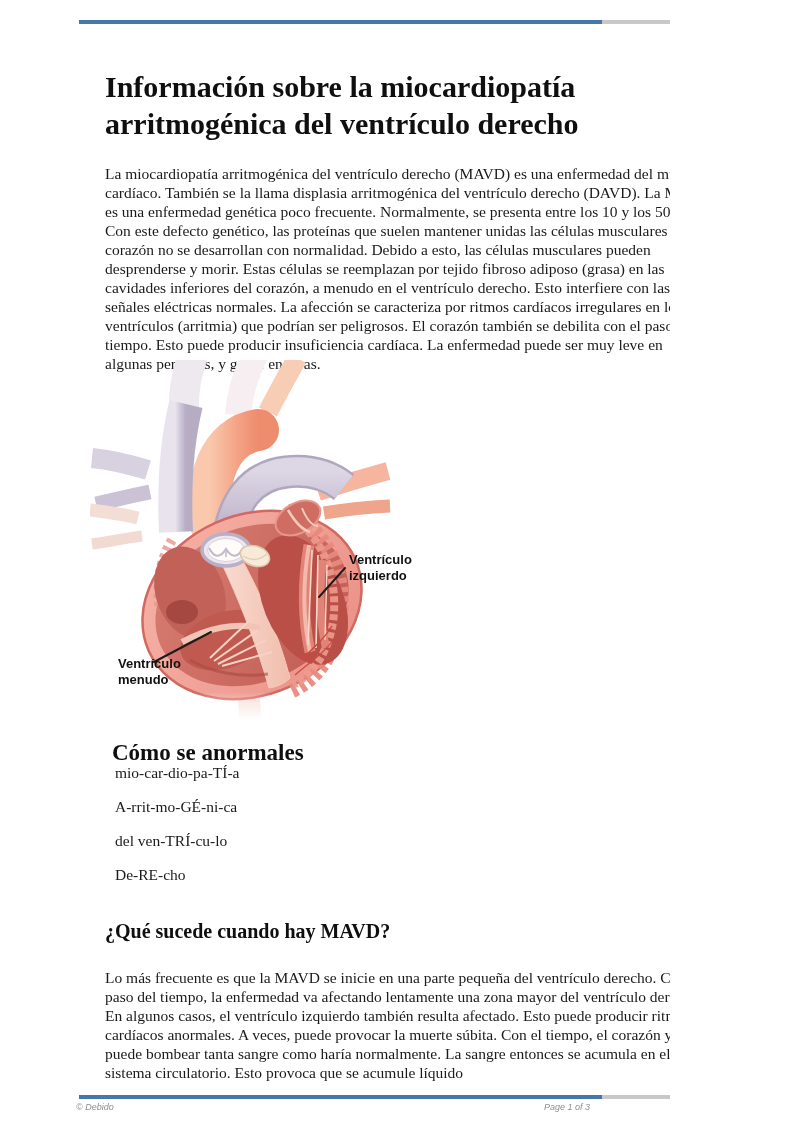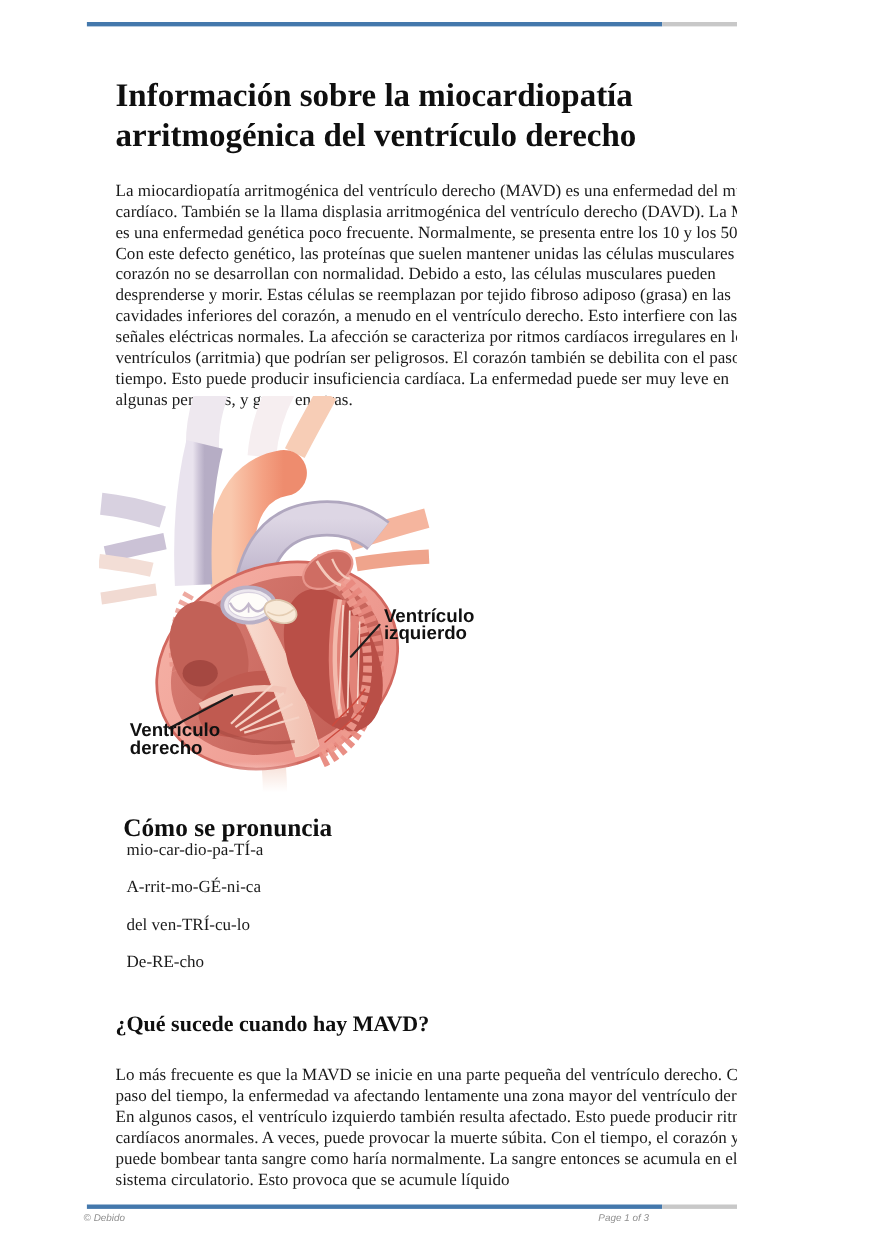--- a/index.html
+++ b/index.html
@@ -27,21 +27,21 @@
     font-size: 15.5px; line-height: 19.1px;
   }
   .intro { top: 148px; }
   .sec2-body { top: 956px; margin-top: 12px; }
 
   .figure { position: absolute; left: 90px; top: 360px; width: 400px; height: 360px; }
   .figure svg { position: absolute; left: 0; top: 0; }
   .fig-label {
     position: absolute;
     font-family: "Liberation Sans", sans-serif;
-    font-size: 17px; line-height: 15.5px; font-weight: 600; color: #111;
+    font-size: 13px; line-height: 15.5px; font-weight: 600; color: #111;
     white-space: nowrap;
   }
   .fig-label-lv { left: 259px; top: 192px; }
   .fig-label-rv { left: 28px; top: 296px; }
 
   .h-pron {
     position: absolute; left: 105px; top: 721px; padding-left: 7px;
     font-size: 23px; font-weight: bold; color: #0f0f0f;
   }
   .pron-lines { position: absolute; left: 115px; top: 763px; font-size: 15.5px; }
@@ -186,25 +186,25 @@
       <line x1="255" y1="208" x2="229" y2="237" stroke="#1c1c1c" stroke-width="2" stroke-linecap="round"></line>
       <line x1="64" y1="302" x2="121" y2="272" stroke="#1c1c1c" stroke-width="2" stroke-linecap="round"></line>
     </svg>
 
     <div class="fig-label fig-label-lv">
       <div>Ventrículo</div>
       <div>izquierdo</div>
     </div>
     <div class="fig-label fig-label-rv">
       <div>Ventrículo</div>
-      <div>derecho</div>
+      <div>menudo</div>
     </div>
   </div>
 
-  <h2 class="h-pron">Cómo se pronuncia</h2>
+  <h2 class="h-pron">Cómo se anormales</h2>
 
   <div class="pron-lines">
     <p>mio-car-dio-pa-TÍ-a</p>
     <p>A-rrit-mo-GÉ-ni-ca</p>
     <p>del ven-TRÍ-cu-lo</p>
     <p>De-RE-cho</p>
   </div>
 
   <h2 class="h-sec2">¿Qué sucede cuando hay MAVD?</h2>
 

